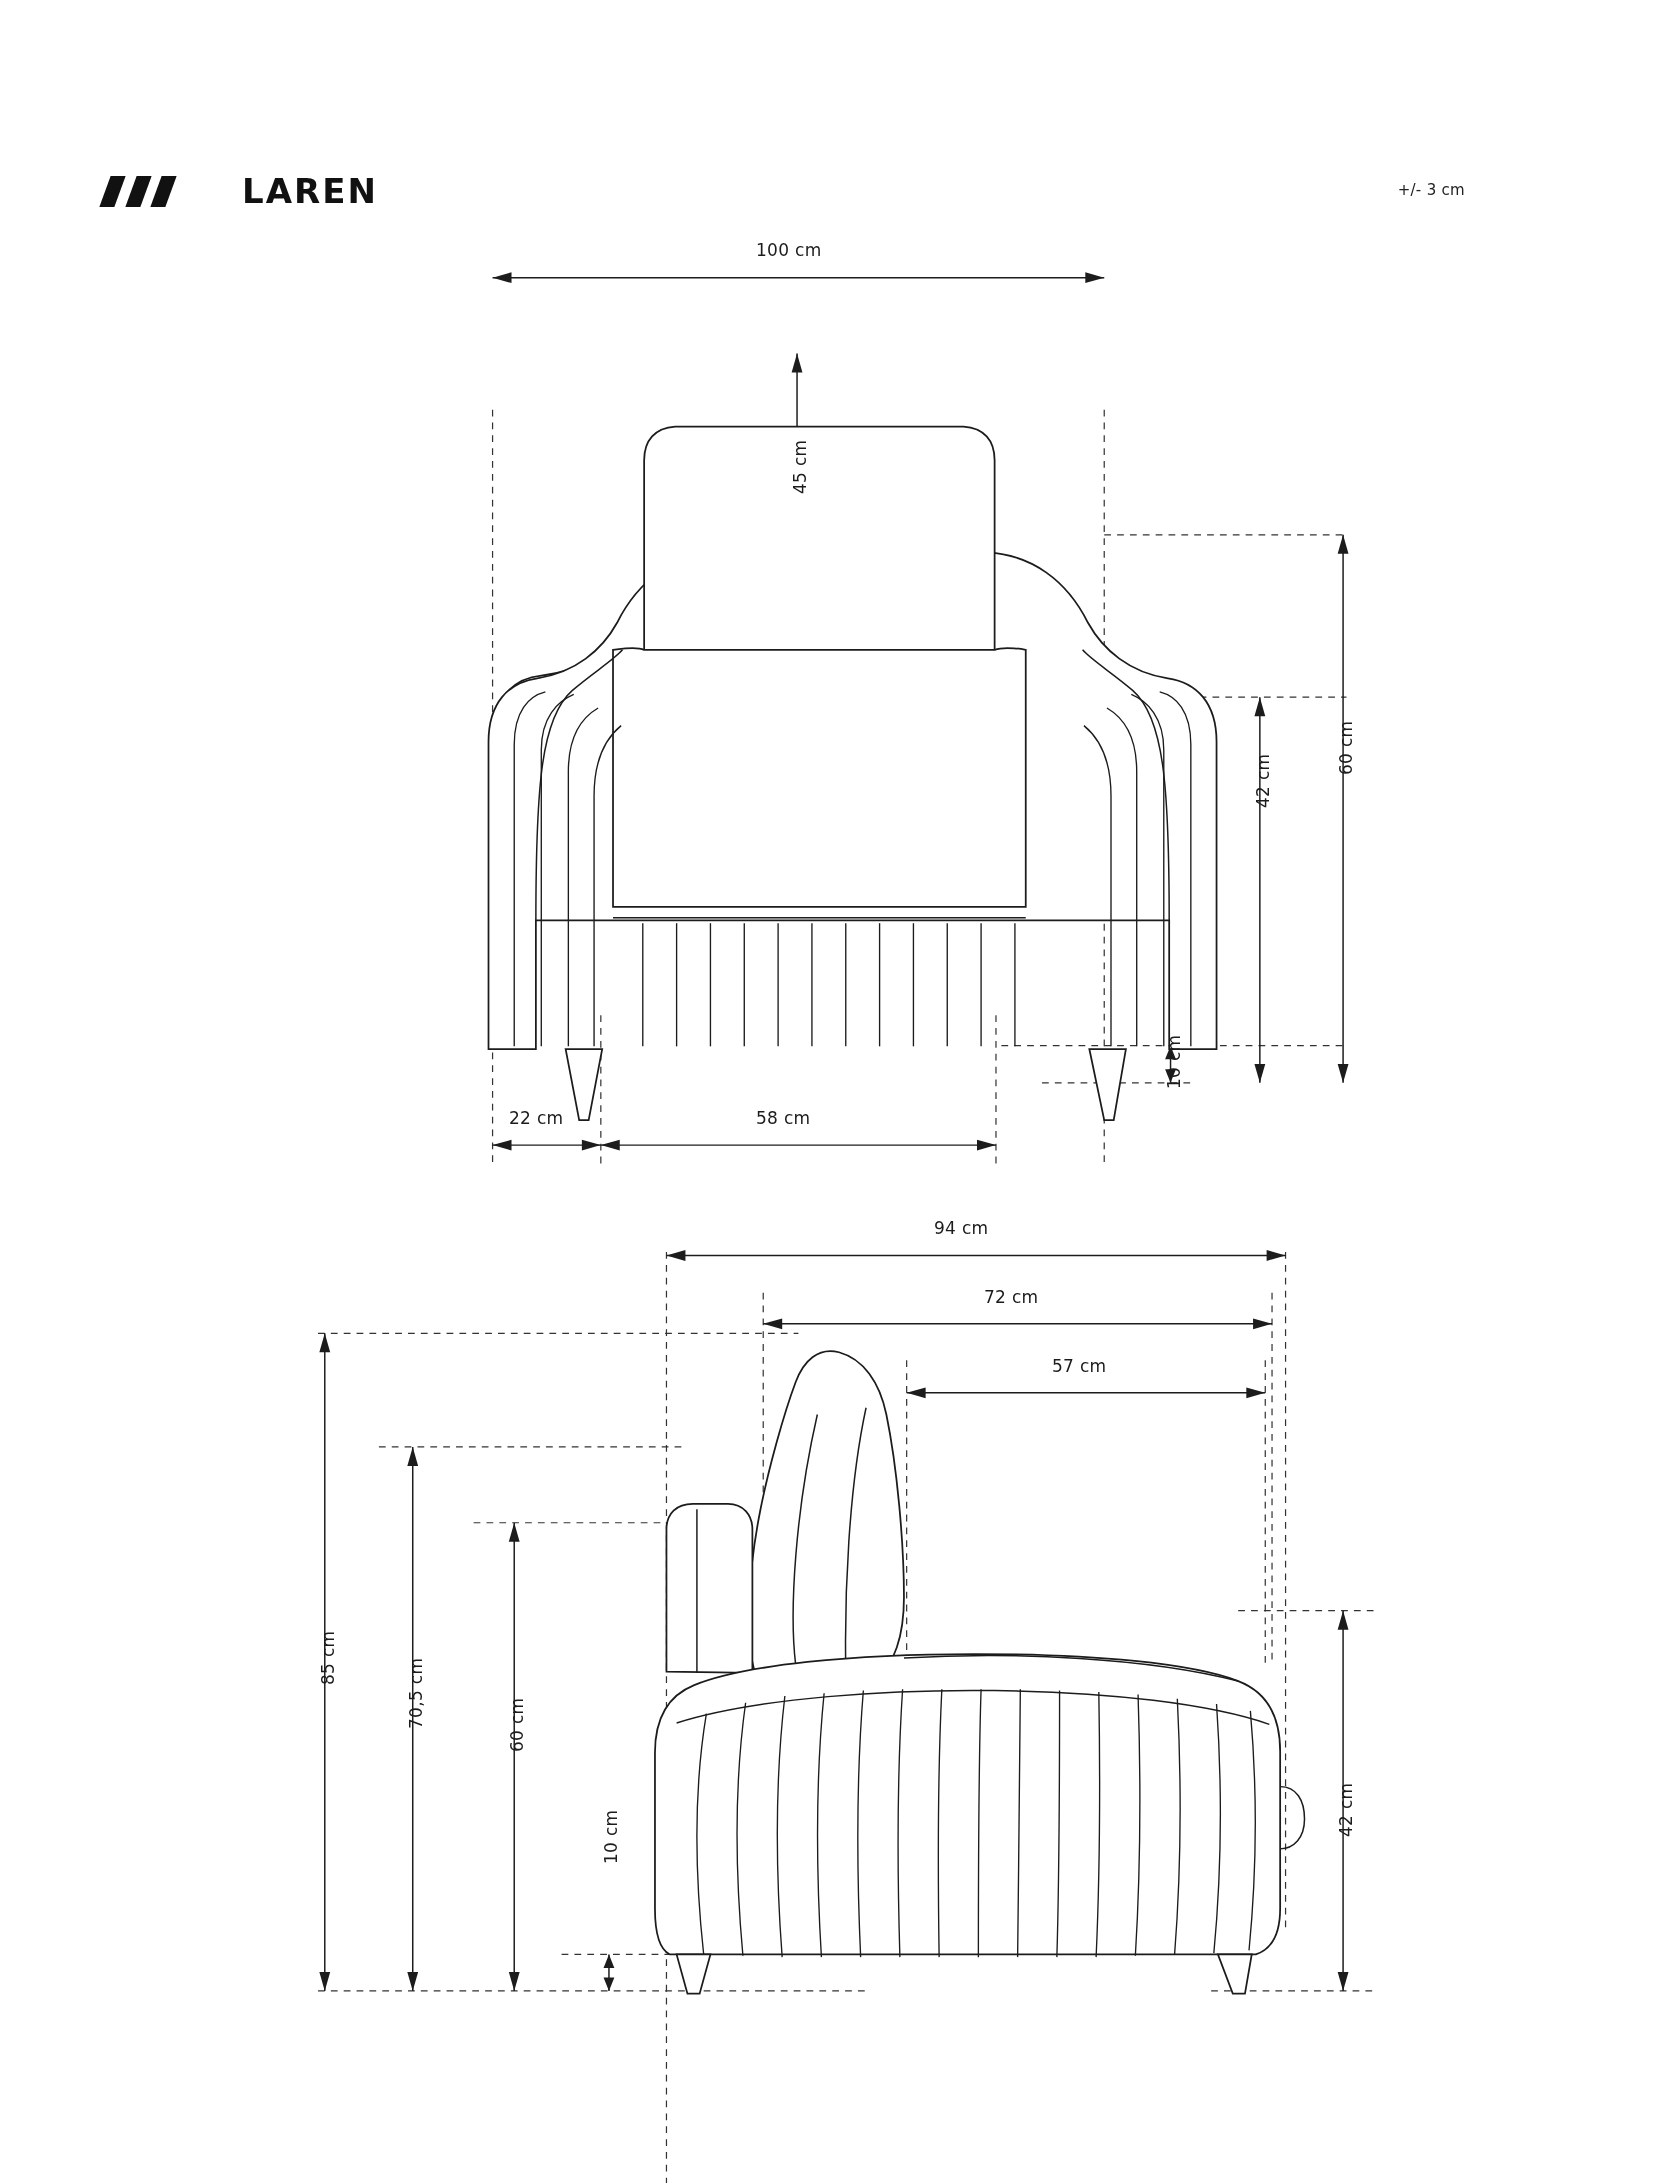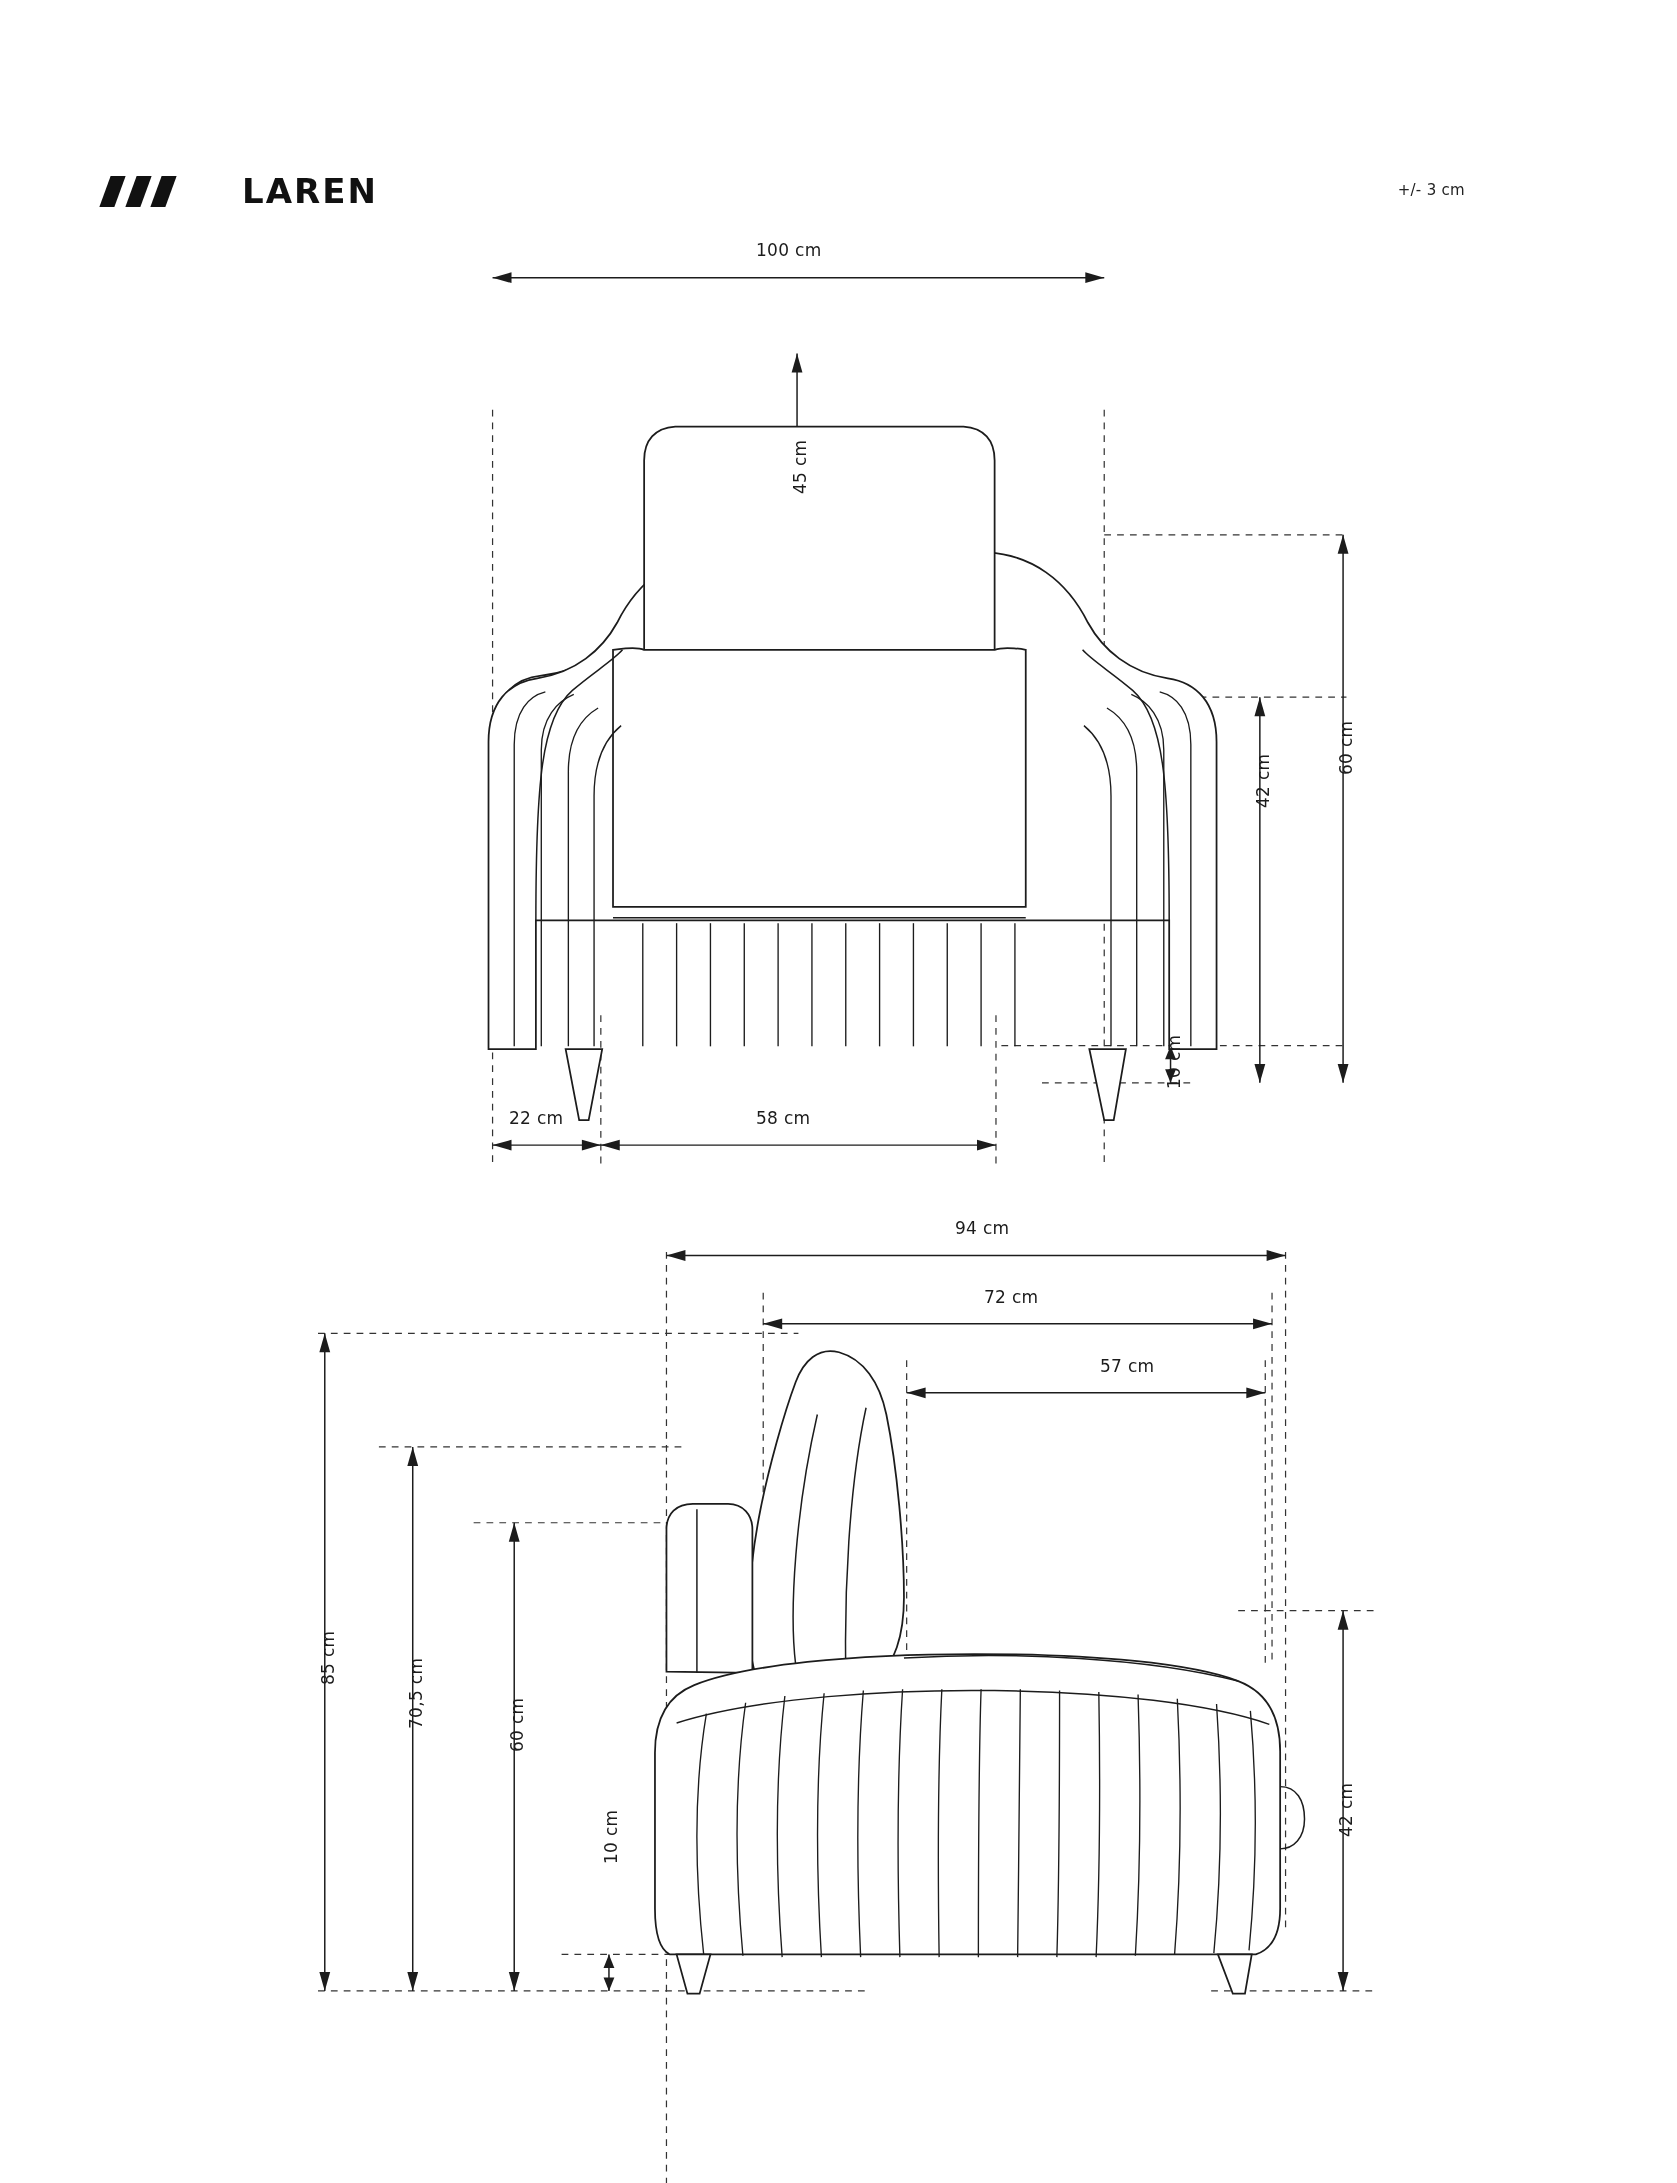--- a/index.html
+++ b/index.html
@@ -330,23 +330,23 @@
     <path class="flute" d="M1736,1128 C1746,1000 1746,868 1740,750"></path>
     <path class="flute" d="M1794,1126 C1806,1000 1806,874 1798,758"></path>
     <path class="flute" d="M1846,1122 C1858,1000 1858,882 1848,768"></path>
 
     <path class="ln" d="M1892,880 C1916,880 1928,900 1928,928 C1928,956 1912,972 1892,972"></path>
 
     <path class="outline" d="M1000,1128 L1050,1128 L1034,1186 L1016,1186 Z"></path>
     <path class="outline" d="M1800,1128 L1850,1128 L1840,1186 L1822,1186 Z"></path>
   </svg>
 
-  <div class="dim-label" style="left:934px; top:1218px;margin-left:21px;">94 cm</div>
+  <div class="dim-label" style="left:934px; top:1218px;">94 cm</div>
   <div class="dim-label" style="left:984px; top:1287px;">72 cm</div>
-  <div class="dim-label" style="left:1052px; top:1356px;margin-left:48px;">57 cm</div>
+  <div class="dim-label" style="left:1052px; top:1356px;">57 cm</div>
   <div class="dim-label vert" style="left:318px; top:1685px;">85 cm</div>
   <div class="dim-label vert" style="left:406px; top:1729px;">70,5 cm</div>
   <div class="dim-label vert" style="left:507px; top:1752px;">60 cm</div>
   <div class="dim-label vert" style="left:601px; top:1864px;">10 cm</div>
   <div class="dim-label vert" style="left:1336px; top:1837px;">42 cm</div>
 
 </div>
 
 
 </body></html>

